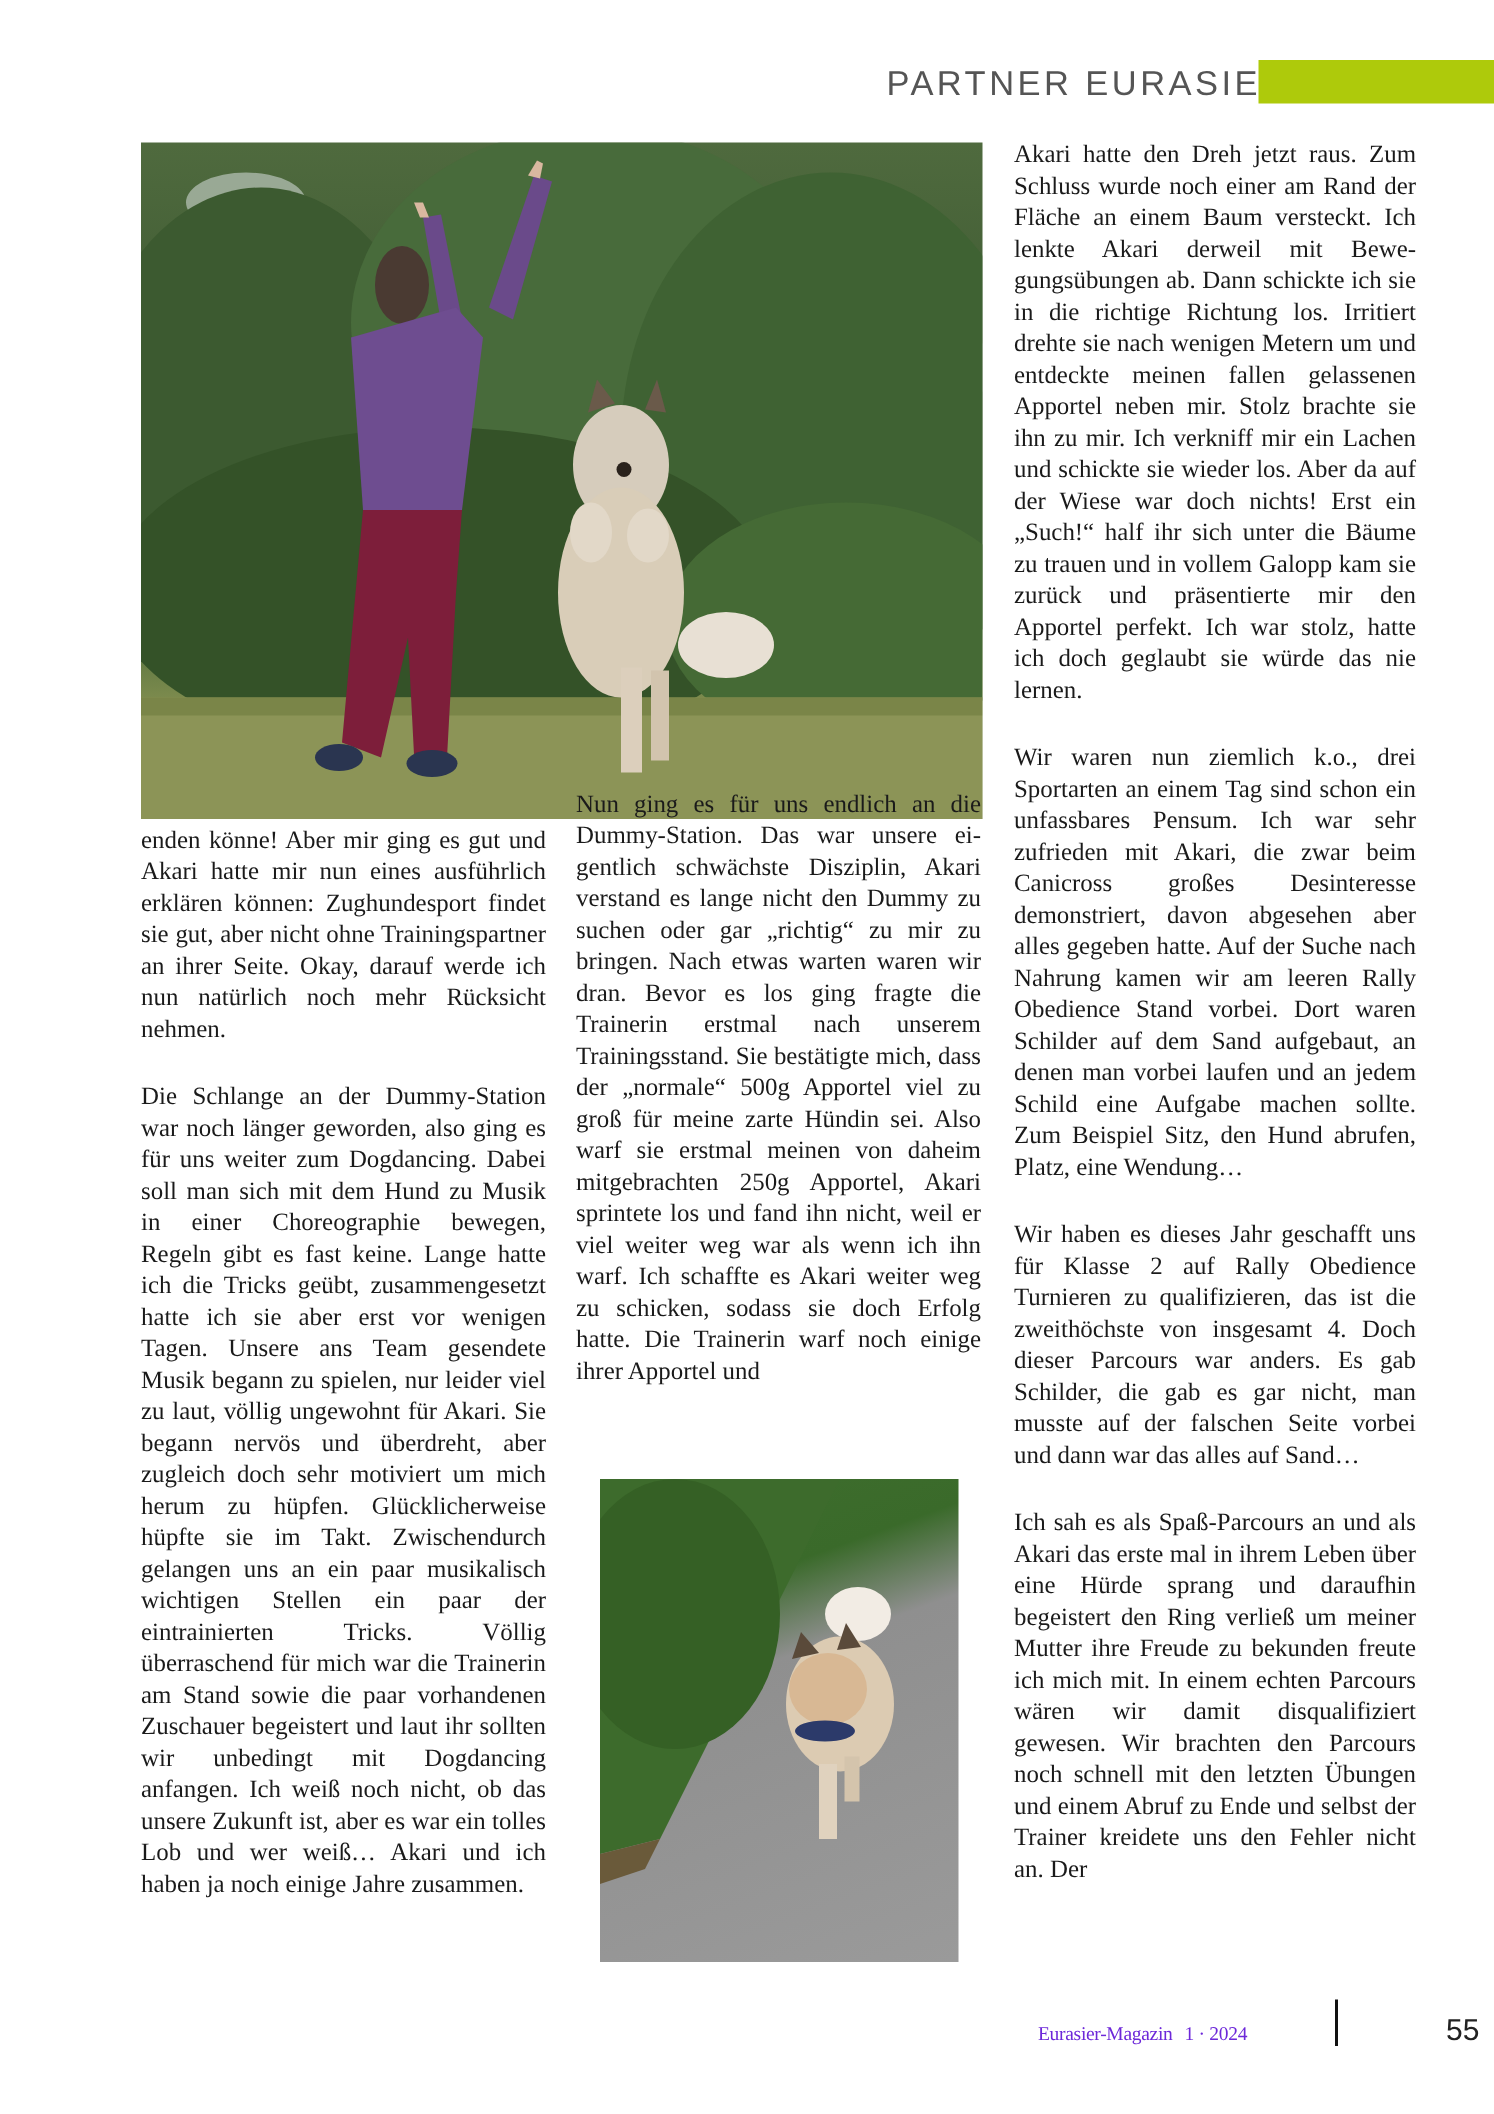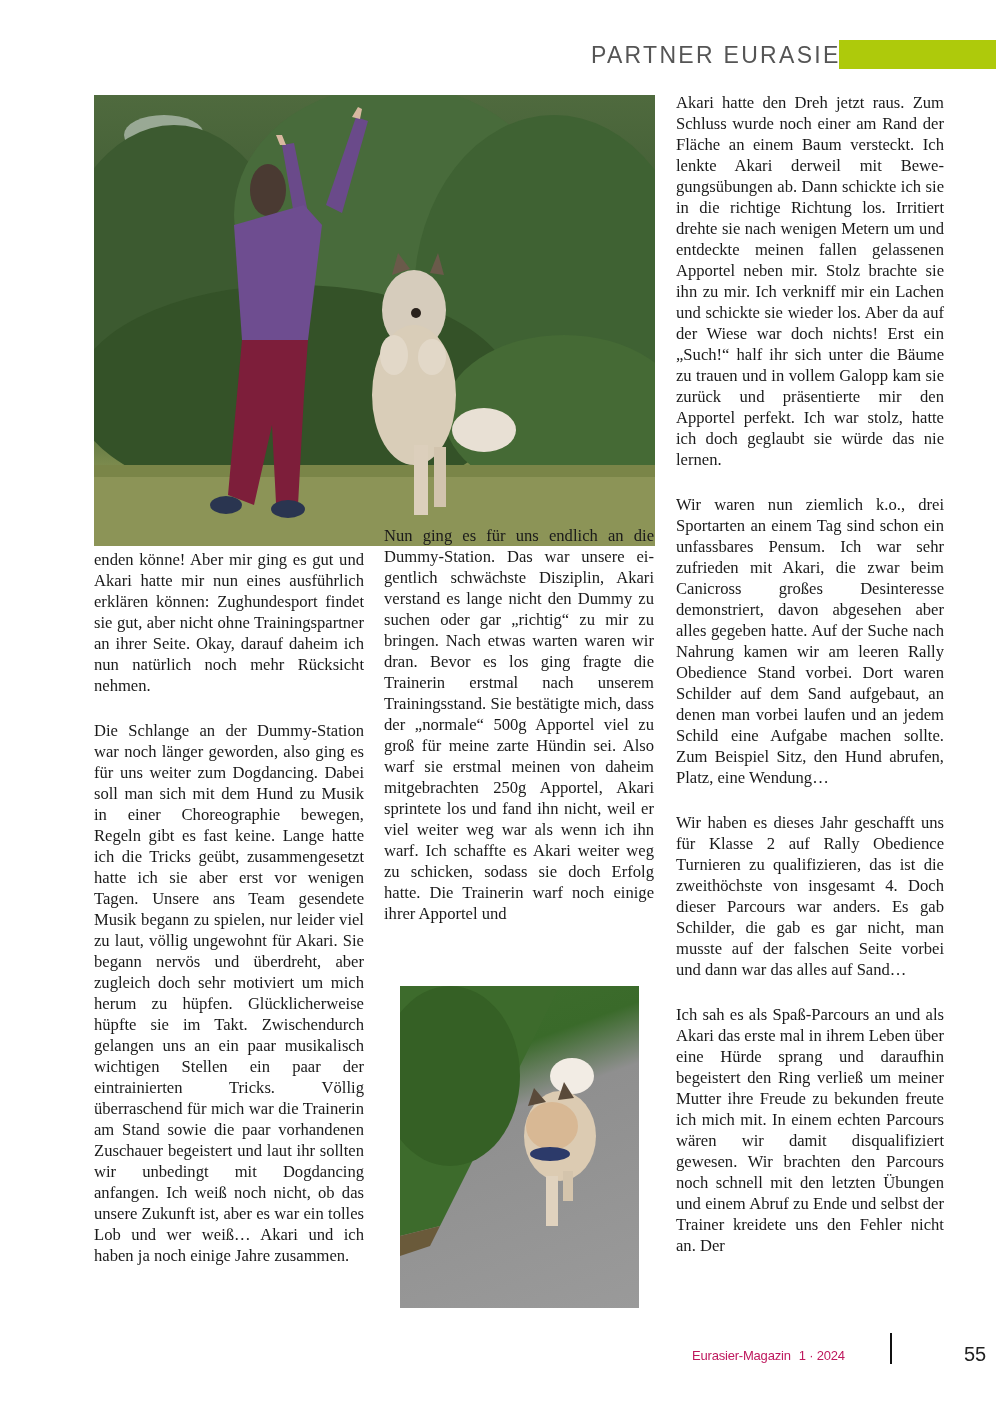--- a/index.html
+++ b/index.html
@@ -16,22 +16,22 @@
   .col-left { left: 94px; top: 549px; width: 270px; }
   .col-mid { left: 384px; top: 525px; width: 270px; }
   .col-right { left: 676px; top: 92px; width: 268px; }
 
   .photo { position: absolute; overflow: hidden; }
   .photo-main { left: 94px; top: 95px; width: 561px; height: 451px;
     background: linear-gradient(180deg, #4f6a3e 0%, #3e5a32 35%, #4b6a3a 70%, #7b8a4d 82%, #8a9358 100%); }
   .photo-small { left: 400px; top: 986px; width: 239px; height: 322px;
     background: linear-gradient(160deg, #3f6e2e 0%, #3a6a2a 25%, #8f8f8f 40%, #9a9a9a 100%); }
 
-  .footer-mag { position: absolute; left: 692px; top: 1348px; font-family: Liberation Sans, sans-serif;
-    font-size: 13px; color: #be185d; white-space: nowrap; letter-spacing: -0.2px; }
+  .footer-mag { position: absolute; left: 692px; top: 1348px; font-family: Liberation Serif, serif;
+    font-size: 13px; color: #6d28d9; white-space: nowrap; letter-spacing: -0.2px; }
   .footer-issue { margin-left: 8px; }
   .footer-divider { position: absolute; left: 890px; top: 1333px; width: 2px; height: 31px; background: #111; }
   .footer-page { position: absolute; left: 964px; top: 1343px; font-family: "Liberation Sans", "DejaVu Sans", sans-serif;
     font-size: 20px; color: #222; }
 </style>
 </head>
 <body>
 
 <div class="header-title">PARTNER EURASIER</div>
 <div class="header-bar" style="background: rgb(174, 202, 11);"></div>
@@ -72,21 +72,21 @@
       <ellipse cx="338" cy="262" rx="14" ry="18" fill="#e2d8c8"></ellipse>
       <ellipse cx="390" cy="335" rx="32" ry="22" fill="#e8e0d4"></ellipse>
       <rect x="320" y="350" width="14" height="70" fill="#dccfbc"></rect>
       <rect x="340" y="352" width="12" height="60" fill="#d2c4ae"></rect>
       <circle cx="322" cy="218" r="5" fill="#2a221c"></circle>
     </g>
   </svg>
 </div>
 
 <div class="col col-left">
-  <p>enden könne! Aber mir ging es gut und Akari hatte mir nun eines aus­führlich erklären können: Zughun­desport findet sie gut, aber nicht ohne Trainingspartner an ihrer Seite. Okay, darauf daheim ich nun natürlich noch mehr Rücksicht nehmen.</p>
+  <p>enden könne! Aber mir ging es gut und Akari hatte mir nun eines aus­führlich erklären können: Zughun­desport findet sie gut, aber nicht ohne Trainingspartner an ihrer Seite. Okay, darauf werde ich nun natürlich noch mehr Rücksicht nehmen.</p>
   <p>Die Schlange an der Dummy-Station war noch länger geworden, also ging es für uns weiter zum Dogdancing. Dabei soll man sich mit dem Hund zu Musik in einer Choreographie bewe­gen, Regeln gibt es fast keine. Lange hatte ich die Tricks geübt, zusam­mengesetzt hatte ich sie aber erst vor wenigen Tagen. Unsere ans Team ge­sendete Musik begann zu spielen, nur leider viel zu laut, völlig ungewohnt für Akari. Sie begann nervös und überdreht, aber zugleich doch sehr motiviert um mich herum zu hüpfen. Glücklicherweise hüpfte sie im Takt. Zwischendurch gelangen uns an ein paar musikalisch wichtigen Stellen ein paar der eintrainierten Tricks. Völlig überraschend für mich war die Trainerin am Stand sowie die paar vorhandenen Zuschauer begeistert und laut ihr sollten wir unbedingt mit Dogdancing anfangen. Ich weiß noch nicht, ob das unsere Zukunft ist, aber es war ein tolles Lob und wer weiß… Akari und ich haben ja noch einige Jahre zusammen.</p>
 </div>
 
 <div class="col col-mid">
   <p>Nun ging es für uns endlich an die Dummy-Station. Das war unsere ei­gentlich schwächste Disziplin, Akari verstand es lange nicht den Dummy zu suchen oder gar „richtig“ zu mir zu bringen. Nach etwas warten wa­ren wir dran. Bevor es los ging fragte die Trainerin erstmal nach unserem Trainingsstand. Sie bestätigte mich, dass der „normale“ 500g Apportel viel zu groß für meine zarte Hündin sei. Also warf sie erstmal meinen von daheim mitgebrachten 250g Appor­tel, Akari sprintete los und fand ihn nicht, weil er viel weiter weg war als wenn ich ihn warf. Ich schaffte es Akari weiter weg zu schicken, sodass sie doch Erfolg hatte. Die Trainerin warf noch einige ihrer Apportel und</p>
 </div>
 
 <div class="photo photo-small" title="Eurasier dog running on a path carrying a blue dummy in its mouth">
   <svg width="239" height="322" viewBox="0 0 239 322">
     <path d="M0 0 L160 0 L100 120 L40 240 L0 250 Z" fill="#3d6b2c"></path>

